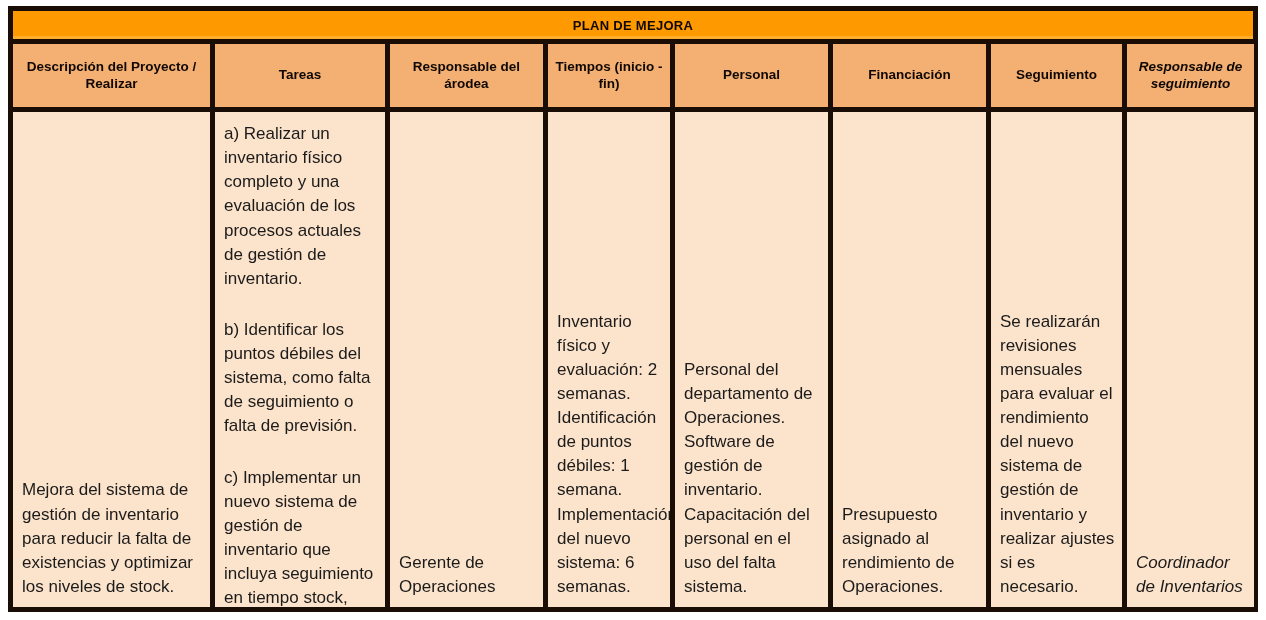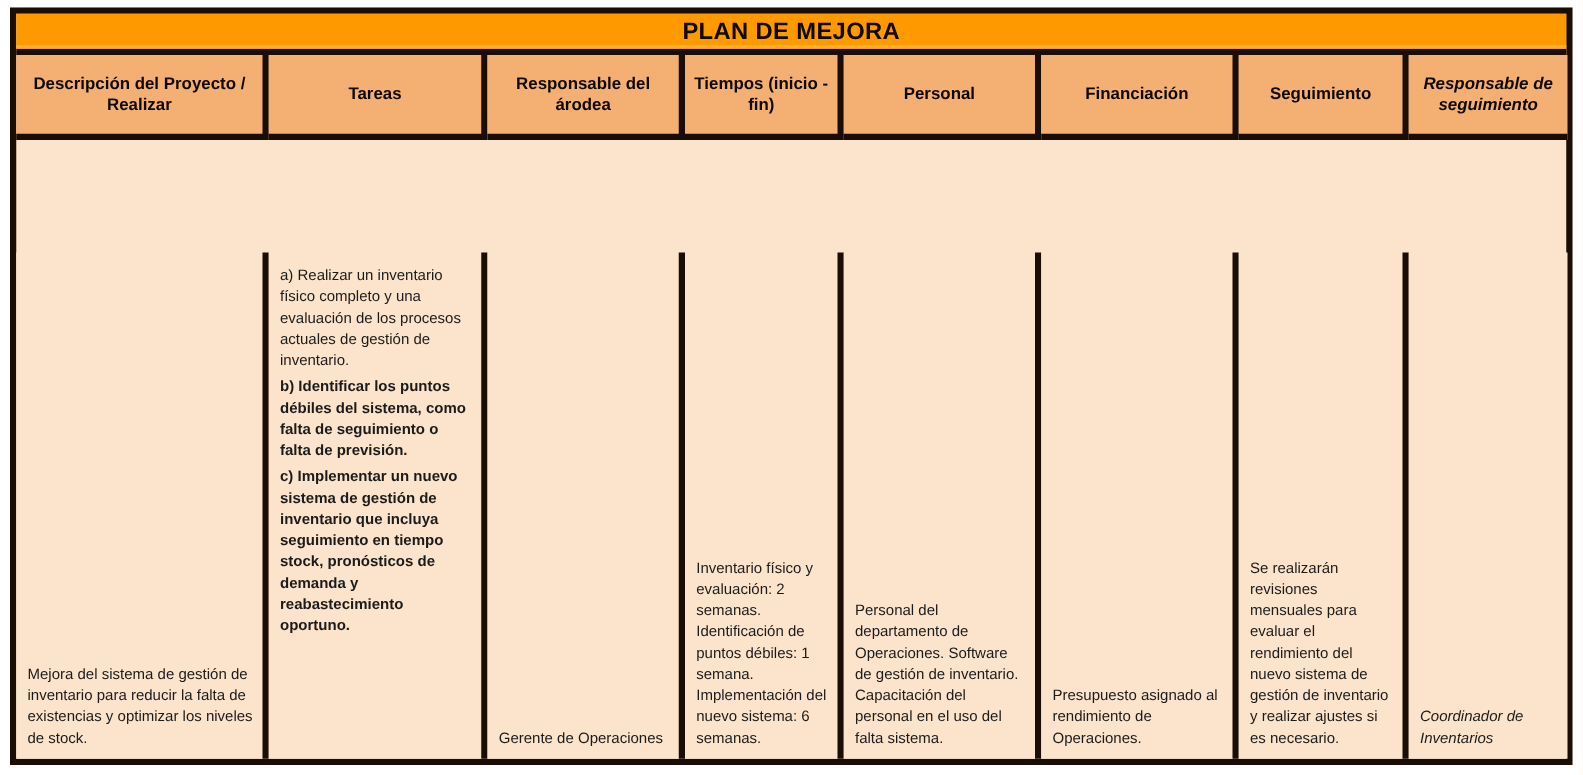--- a/index.html
+++ b/index.html
@@ -38,21 +38,21 @@
     justify-content: center;
   }
   .title-bar::after {
     content: "";
     position: absolute;
     left: 0; right: 0; bottom: 0;
     height: 3px;
     background: #ffae29;
   }
   .title-text {
-    font-size: 19px;
+    font-size: 13px;
     font-weight: bold;
     color: #100804;
     letter-spacing: 0.3px;
     position: relative;
     z-index: 2;
     line-height: 1;
   }
 
   
   .grid {
@@ -91,34 +91,34 @@
   }
 
   .bcell {
     background: #fce3cb;
     padding: 8px 7px 8px 9px;
     display: flex;
     flex-direction: column;
     justify-content: flex-end;
   }
   .bcell .txt {
-    font-size: 12px;
+    font-size: 17px;
     color: #1b1b1b;
     line-height: 1.42;
     white-space: pre-line;
   }
 
   
   .bcell.align-top {
     justify-content: flex-start;
     padding-top: 10px;
   }
 
   .tareas-block { margin: 0; }
-  .tareas-block + .tareas-block { margin-top: 4px; font-weight: bold; }
+  .tareas-block + .tareas-block { margin-top: 27px; }
 
   
   .head-row { display: contents; }
   .body-row { display: contents; }
 </style>
 </head>
 <body>
 
 <div id="table-wrap">
 

